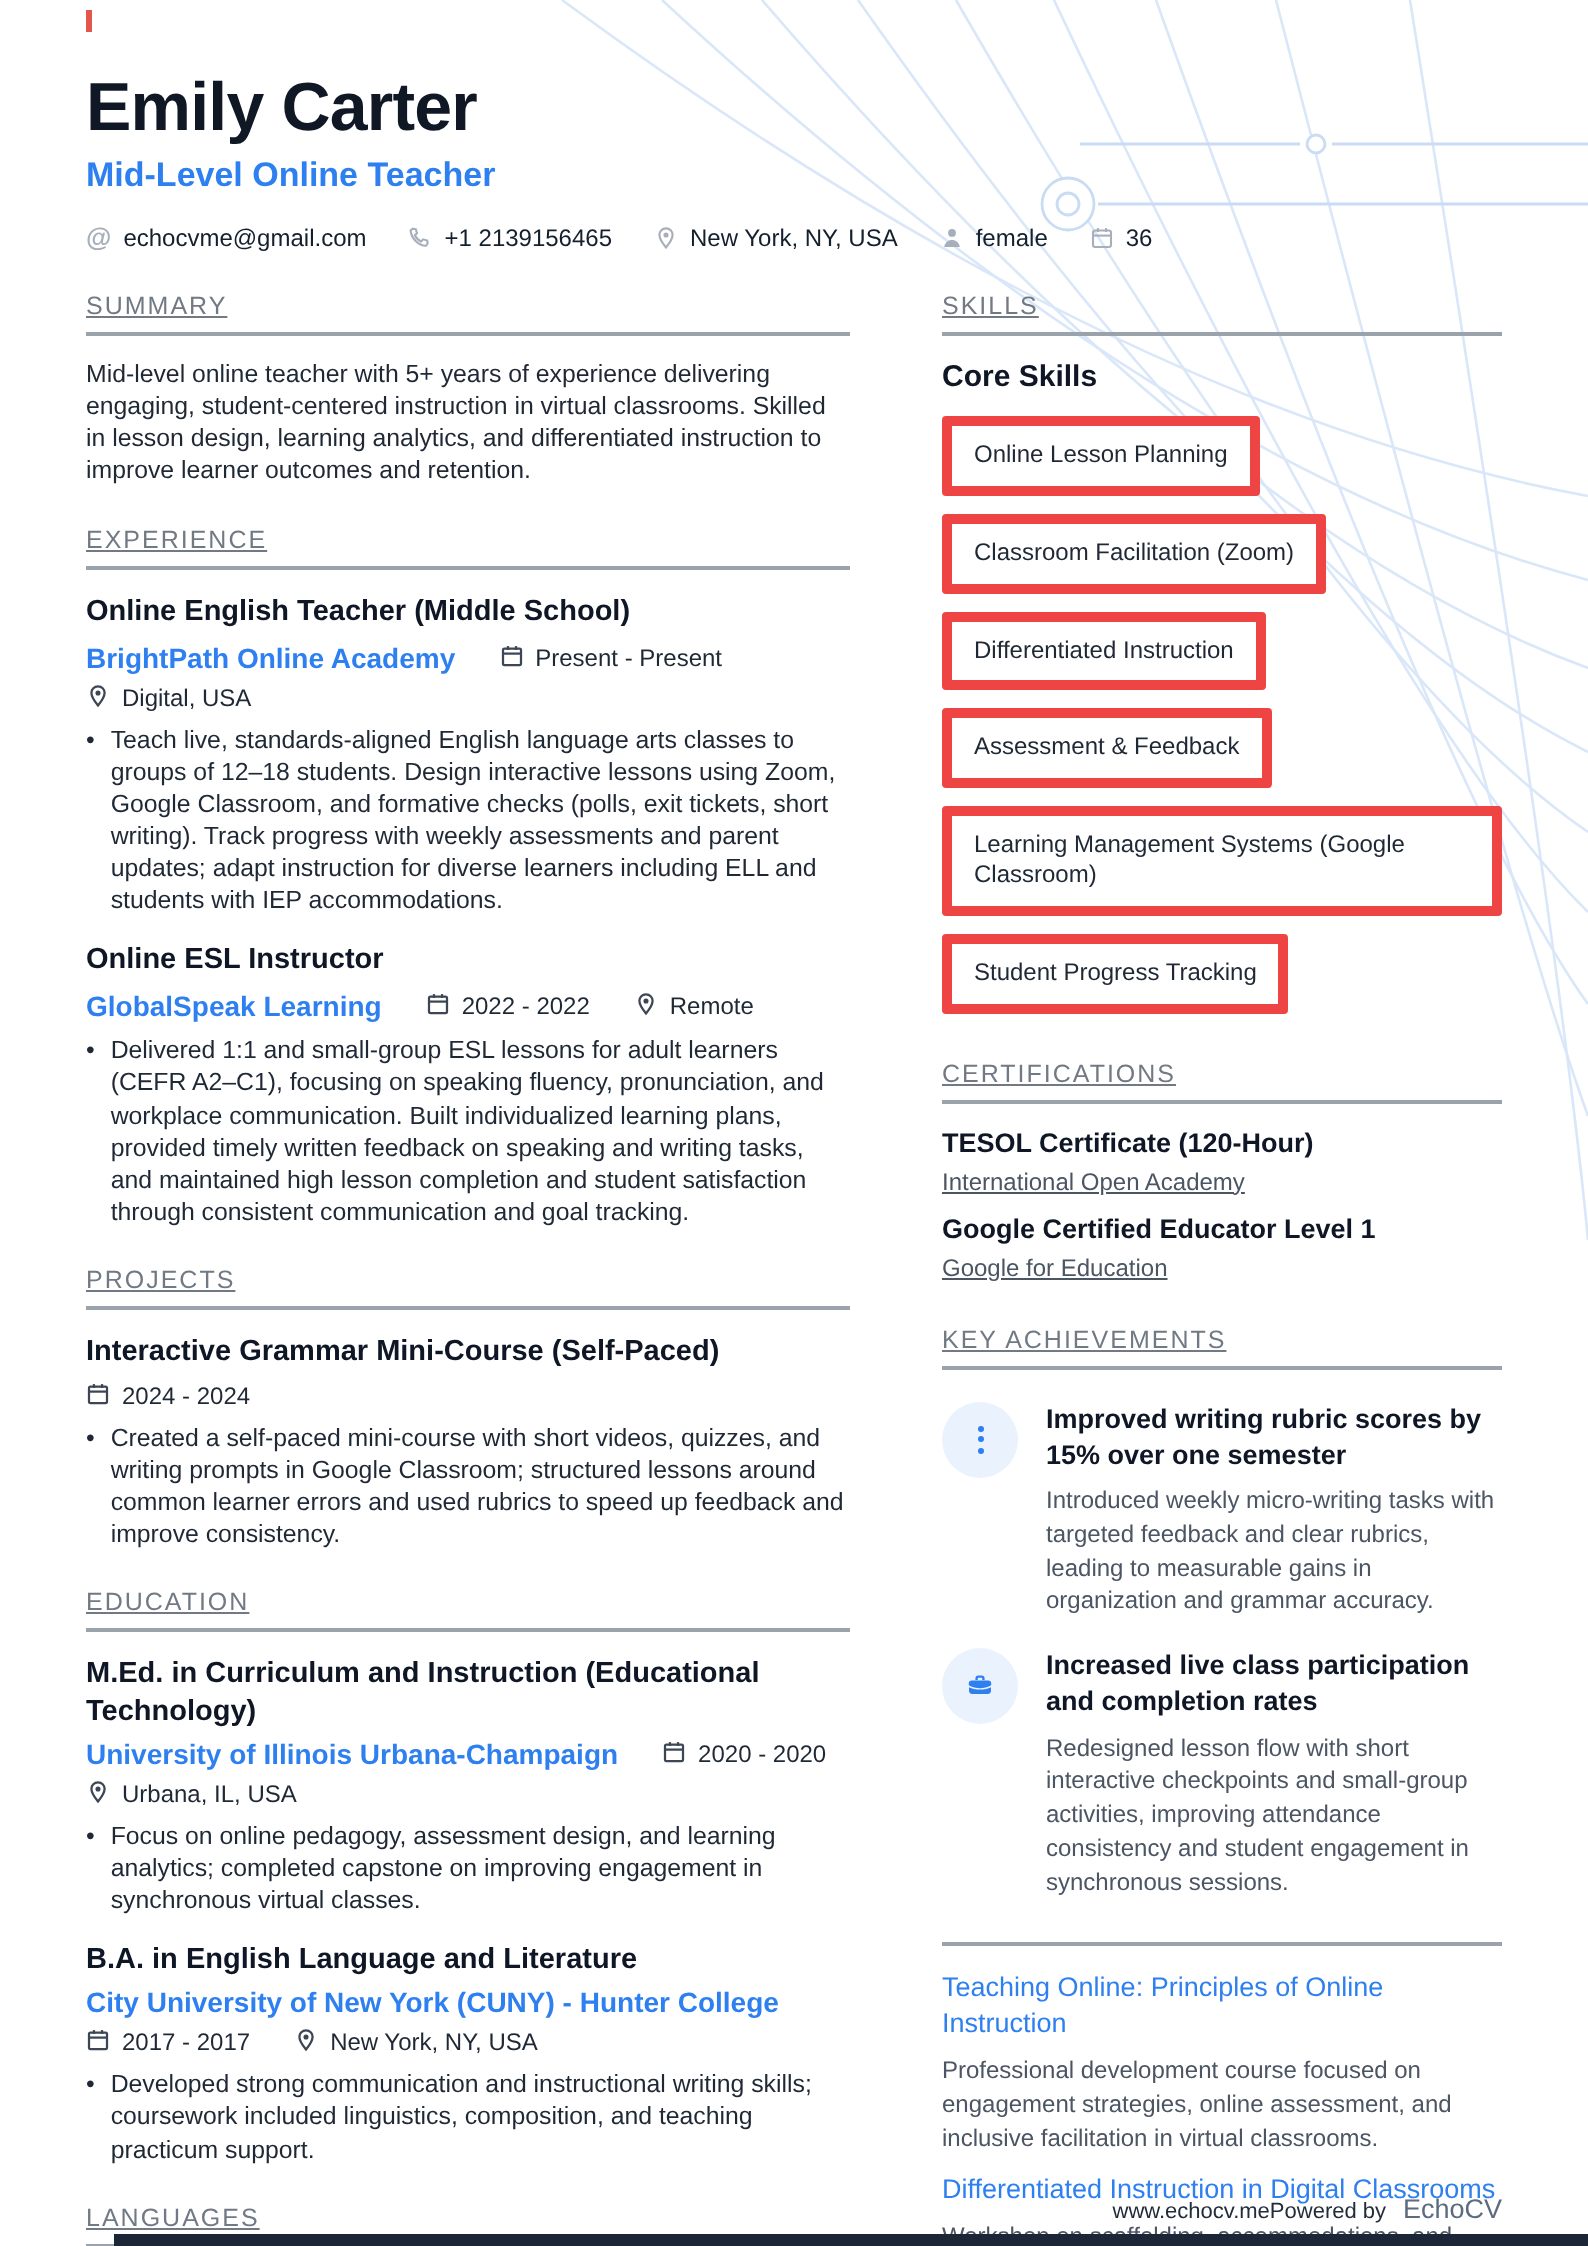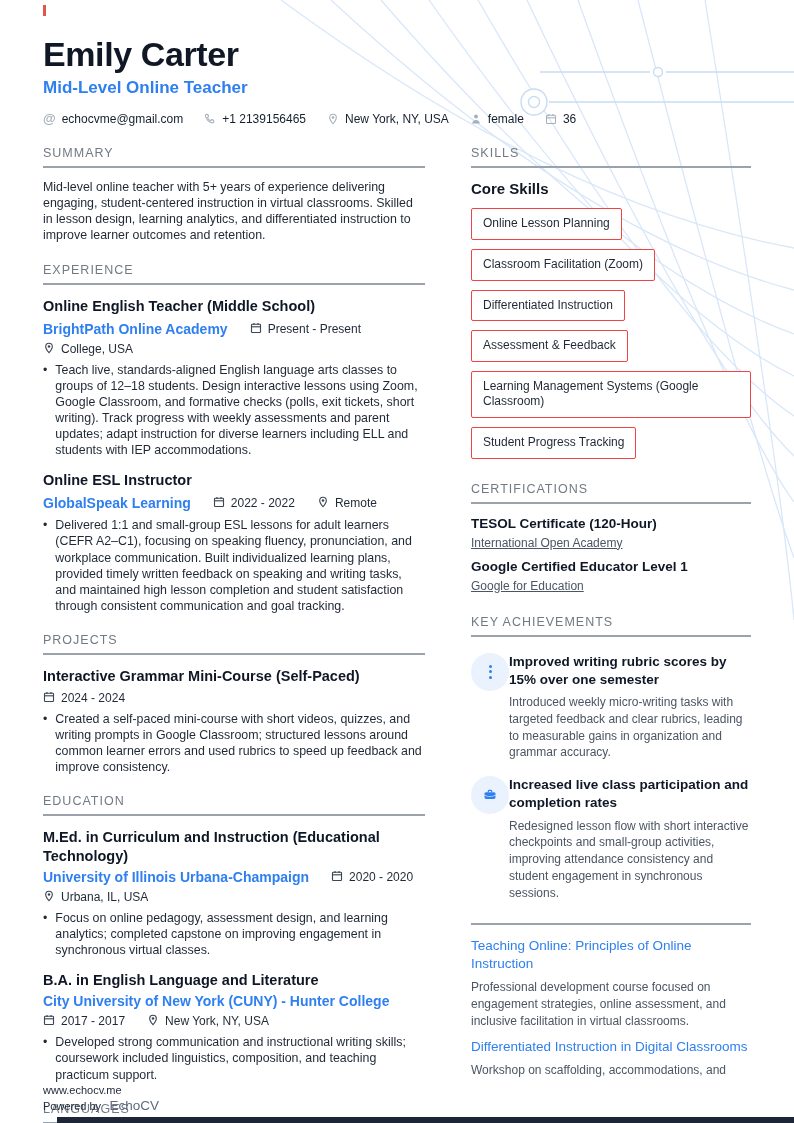--- a/index.html
+++ b/index.html
@@ -20,55 +20,55 @@
   .cicon svg{display:block;}
   .at-glyph{font-size:13px;color:#a6afba;font-weight:bold;}
 
   
   .columns{display:flex;gap:46px;margin-top:20px;}
   .col-left{flex:0 0 382px;width:382px;}
   .col-right{flex:1;min-width:0;}
 
   
   .sec{margin-bottom:19px;}
-  .sec-head{font-size:12.5px;letter-spacing:1px;color:#717a84;}
+  .sec-head{font-size:12.5px;letter-spacing:1px;color:#717a84;text-decoration:underline;}
   .rule{height:2px;background:#9aa2ac;margin:6px 0 12px 0;}
 
   .body-text{font-size:12.4px;line-height:1.28;color:#1f2835;}
 
   .job{margin-bottom:13px;}
   .job-title{font-size:14.5px;font-weight:bold;color:#0f1726;line-height:1.3;}
   .job-row{display:flex;flex-wrap:wrap;align-items:center;column-gap:22px;row-gap:5px;margin-top:5px;}
   .company{font-size:14px;font-weight:bold;color:#2e7ff0;}
   .meta{display:flex;align-items:flex-start;gap:6px;font-size:12px;color:#1f2835;}
   .micon{color:#3c4654;display:inline-flex;}
   .micon svg{display:block;}
   .bullets{margin:6px 0 0 0;padding:0;list-style:none;}
   .bullets li{display:flex;gap:8px;font-size:12.4px;line-height:1.3;color:#1f2835;}
   .bullets .b{flex:0 0 auto;color:#1f2835;}
 
   
   .skills-group{font-size:15px;font-weight:bold;color:#0f1726;margin:2px 0 11px 0;}
-  .chip{width:fit-content;max-width:100%;box-sizing:border-box;border:1px solid #ef4444;border-radius:2px;
+  .chip{width:fit-content;max-width:100%;box-sizing:border-box;border:5px solid #ef4444;border-radius:2px;
         background:#fff;padding:7px 11px;font-size:12px;color:#1f2835;margin-bottom:9px;line-height:1.3;}
   .cert-name{font-size:13.5px;font-weight:bold;color:#0f1726;margin-top:9px;}
   .cert-issuer{font-size:12px;color:#4b5563;margin-top:5px;text-decoration:underline;}
-  .ach{display:flex;margin-bottom:15px;}
+  .ach{display:flex;gap:14px;margin-bottom:15px;}
   .ach-bubble{flex:0 0 38px;width:38px;height:38px;border-radius:50%;background:#eaf2fd;
               display:flex;align-items:center;justify-content:center;}
   .ach-title{font-size:13.5px;font-weight:bold;color:#0f1726;line-height:1.35;}
   .ach-desc{font-size:12px;color:#4b5563;line-height:1.4;margin-top:5px;}
   .dots-v{display:flex;flex-direction:column;gap:2.5px;}
   .dots-v span{width:3px;height:3px;border-radius:50%;background:#2e7ff0;}
   .train-title{font-size:13.5px;font-weight:normal;color:#2e7ff0;line-height:1.4;margin-top:8px;}
   .train-desc{font-size:12px;color:#4b5563;line-height:1.4;margin-top:5px;}
 
   
   .footer{position:absolute;left:43px;right:43px;bottom:9px;display:flex;justify-content:flex-end;
-          align-items:baseline;z-index:1;flex-direction:column;}
+          align-items:baseline;z-index:1;}
   .site{font-size:11px;color:#222c3a;}
   .powered{font-size:11px;color:#222c3a;}
   .brand{font-size:13.5px;color:#5c6b80;margin-left:4px;}
   .bottom-bar{position:absolute;left:57px;right:0;bottom:0;height:6px;background:#1d2636;z-index:1;}
 </style>
 </head>
 <body>
 
 <div class="page">
 
@@ -175,21 +175,21 @@
                 </span>
                 <span>Present - Present</span>
               </span>
               <span class="meta">
                 <span class="micon">
                   <svg width="12" height="12" viewBox="0 0 16 16">
                       <path d="M8 1.6c-2.5 0-4.4 1.9-4.4 4.3 0 3.2 4.4 8.4 4.4 8.4s4.4-5.2 4.4-8.4c0-2.4-1.9-4.3-4.4-4.3z" fill="none" stroke="currentColor" stroke-width="1.5"></path>
                       <circle cx="8" cy="6" r="1.7" fill="currentColor"></circle>
                     </svg>
                 </span>
-                <span>College, USA</span>
+                <span>Digital, USA</span>
               </span>
             </div>
             <ul class="bullets">
               <li>
                   <span class="b">•</span>
                   <span>Teach live, standards-aligned English language arts classes to groups of 12–18 students. Design interactive lessons using Zoom, Google Classroom, and formative checks (polls, exit tickets, short writing). Track progress with weekly assessments and parent updates; adapt instruction for diverse learners including ELL and students with IEP accommodations.</span>
                 </li>
             </ul>
           </div>
 

